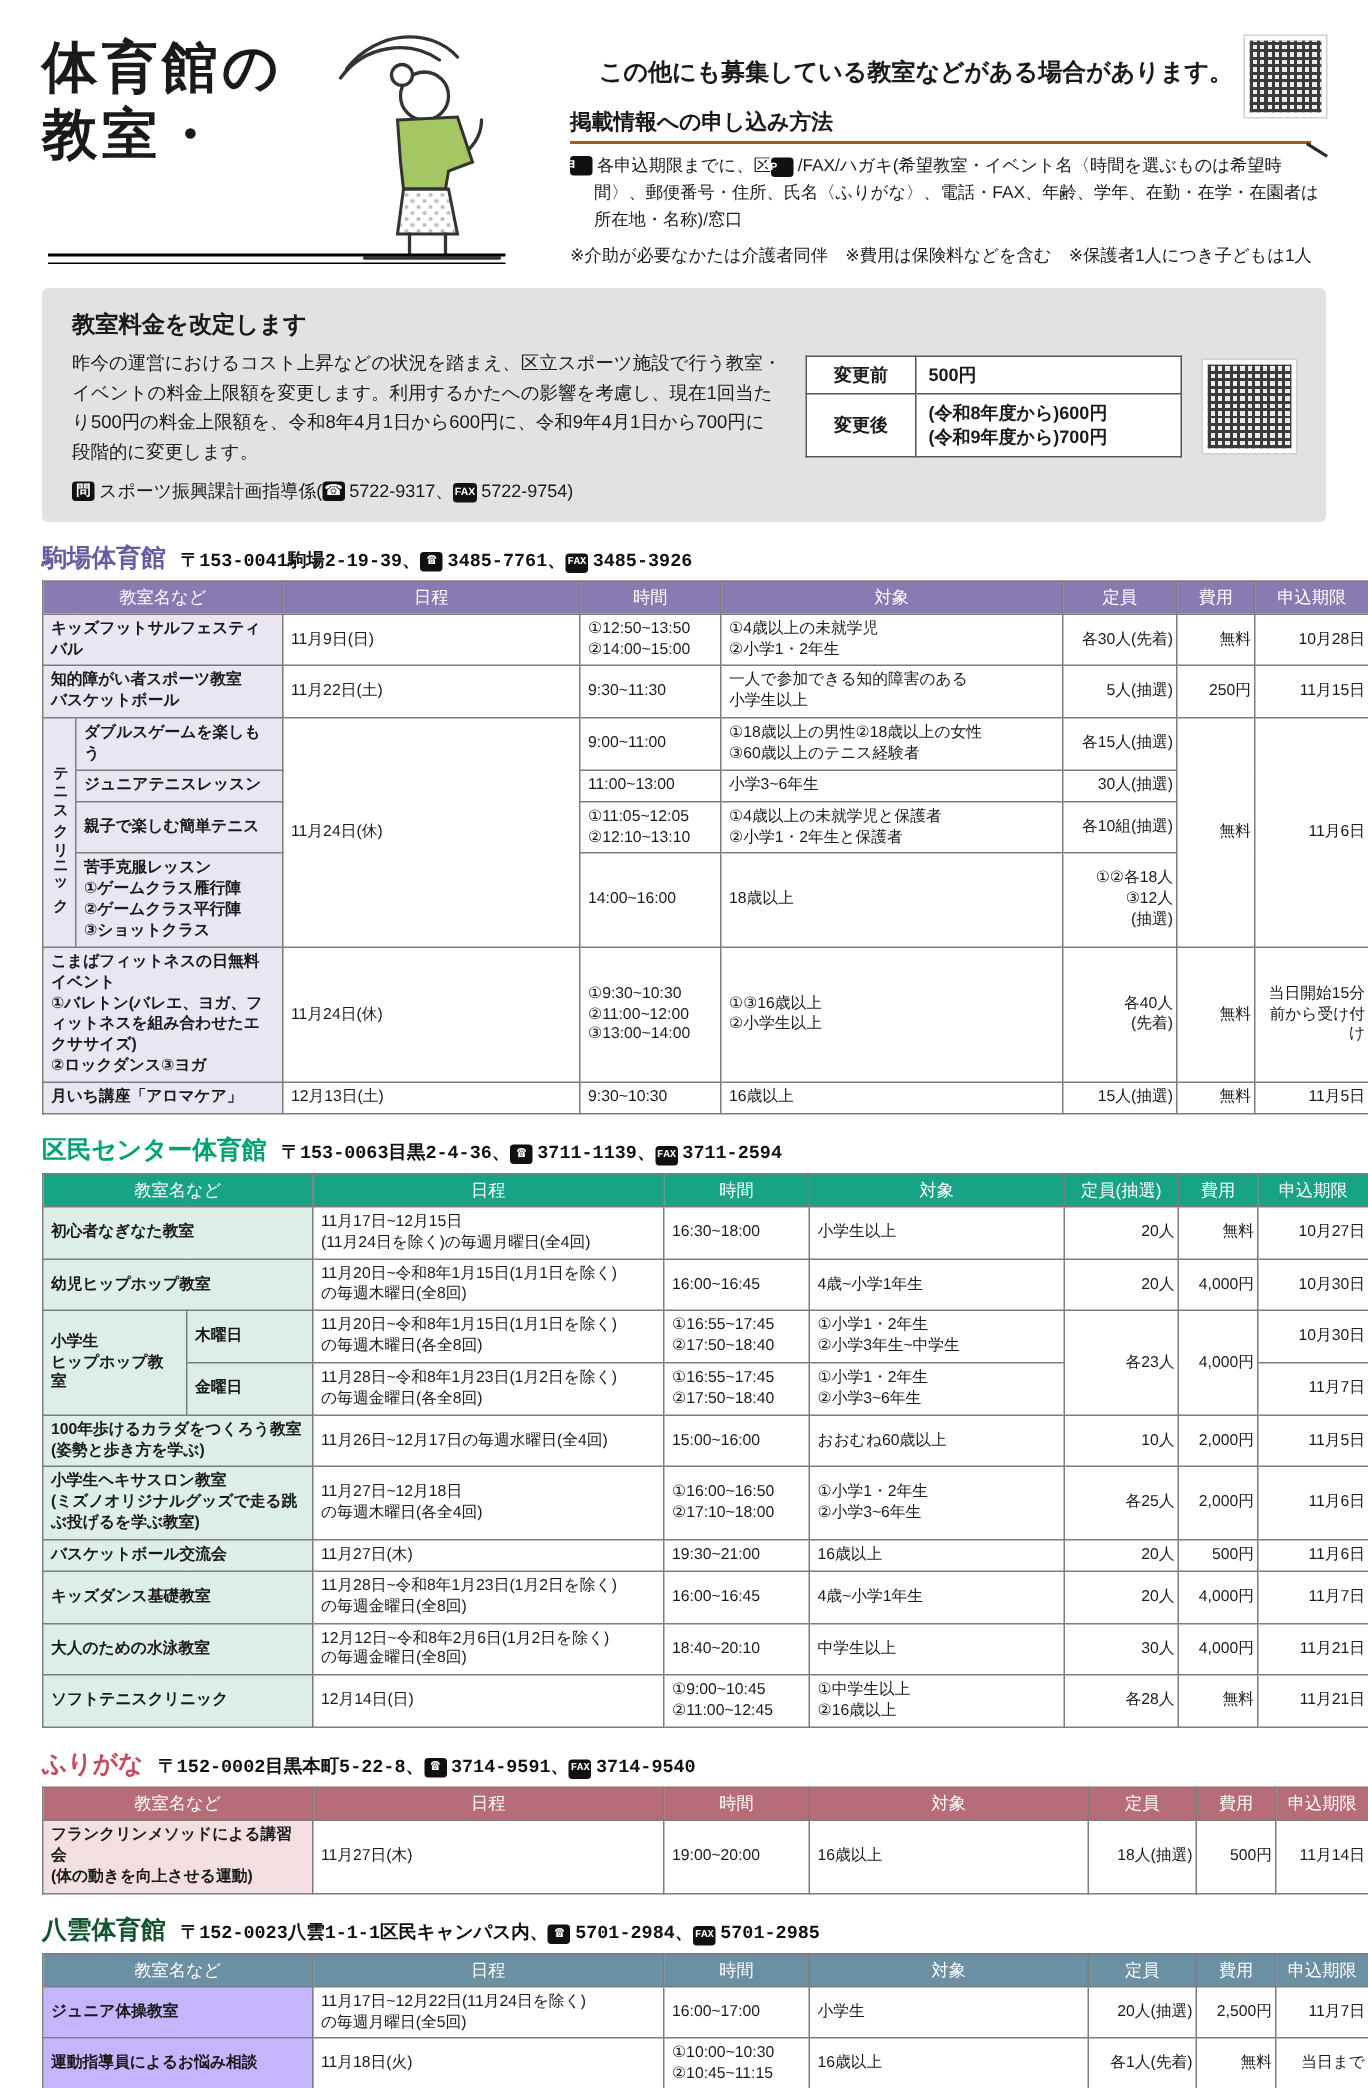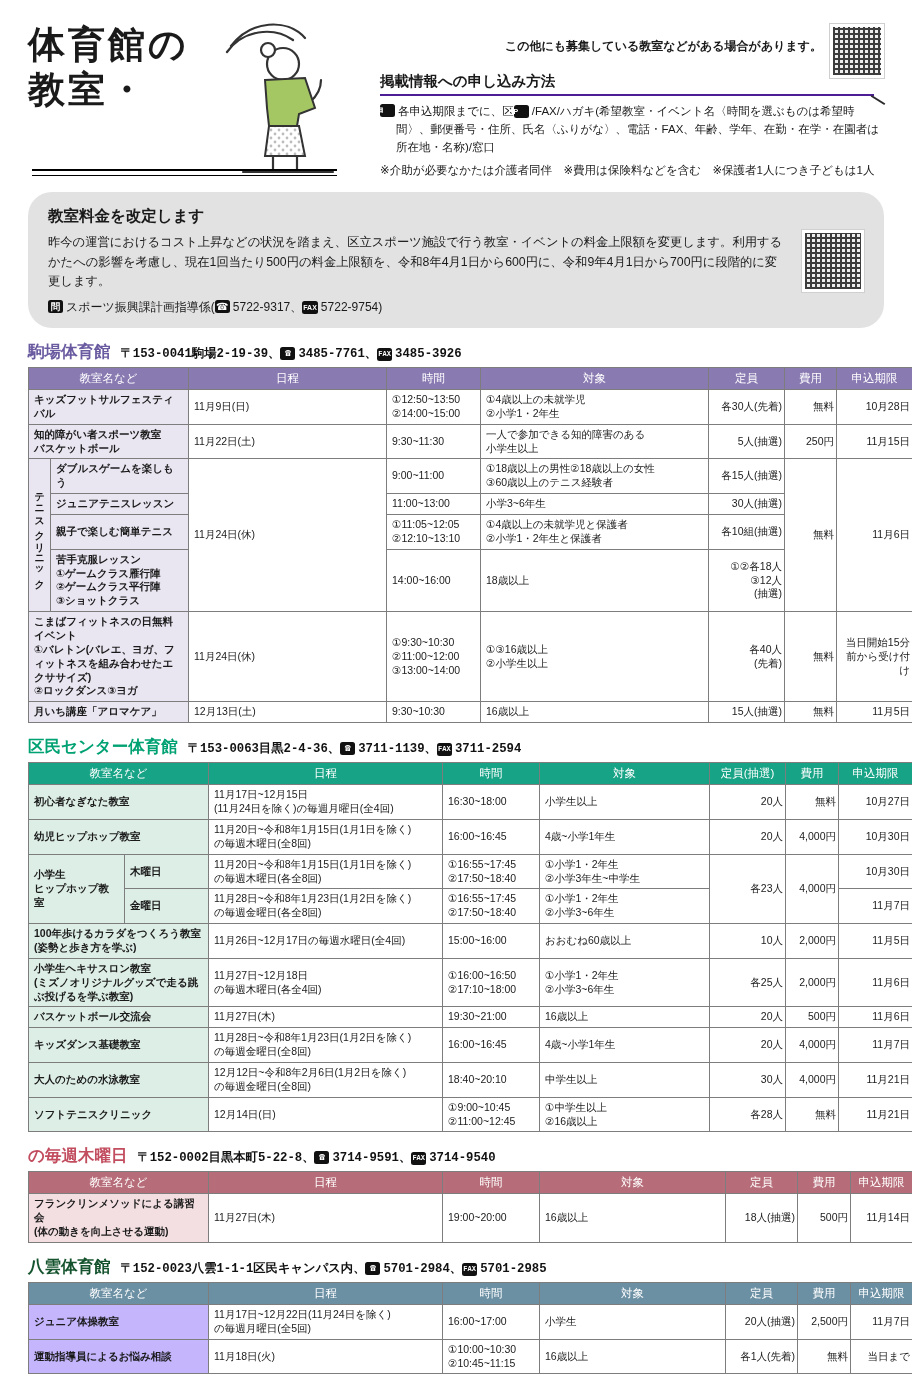--- a/index.html
+++ b/index.html
@@ -9,43 +9,43 @@
 
   
   .top{display:flex;gap:32px;}
   .masthead{width:320px;position:relative;height:168px;flex:none;}
   .m-title{font-size:37px;font-weight:800;line-height:1.22;letter-spacing:3px;padding-top:8px;}
   .illus{position:absolute;right:0;top:2px;}
   .m-rule{position:absolute;left:4px;bottom:6px;width:305px;height:4px;
           border-top:2px solid #000;border-bottom:1px solid #000;}
   .top-right{flex:1;padding-top:10px;}
   .more-row{display:flex;justify-content:flex-end;align-items:flex-start;gap:8px;
-            font-size:12px;font-weight:700;}
+            font-size:16px;font-weight:700;}
   .more-row span{padding-top:14px;}
   .qr{background:
       repeating-linear-gradient(0deg,#3c3c3c 0 2px,transparent 2px 5px),
       repeating-linear-gradient(90deg,#3c3c3c 0 2px,rgba(255,255,255,.85) 2px 5px);
       background-color:#888;border:3px solid #fff;outline:1px solid #cfcfcf;}
   .qr.q1{width:48px;height:48px;flex:none;}
-  .apply-head{font-size:14.5px;font-weight:800;border-bottom:2px solid #4c1d95;
+  .apply-head{font-size:14.5px;font-weight:800;border-bottom:2px solid #a16207;
               padding-bottom:3px;margin-top:-6px;position:relative;width:98%;}
   .apply-head .tick{position:absolute;right:-12px;bottom:-7px;width:16px;border-top:2px solid #2b2b2b;
               transform:rotate(32deg);}
   .apply-text{font-size:11.5px;line-height:1.55;margin:7px 0 0;padding-left:16px;text-indent:-16px;}
   .toi-row{font-size:11.5px;margin:3px 0 0;}
   .notes{font-size:11.5px;margin:7px 0 0;}
 
   .badge{display:inline-block;min-width:13px;height:13px;line-height:13px;background:#111;color:#fff;
          font-size:9.5px;text-align:center;border-radius:2.5px;font-weight:bold;vertical-align:1px;
          padding:0 1px;margin-right:3px;}
   .badge.sm{font-size:7px;letter-spacing:0;}
   .badge.tel{font-size:10px;}
 
   
-  .fee-box{margin-top:10px;background:#e2e2e2;border-radius:24px;padding:14px 20px 12px;
+  .fee-box{margin-top:10px;background:#e2e2e2;border-radius:4px;padding:14px 20px 12px;
            display:flex;gap:16px;align-items:center;}
   .fee-left{flex:1;}
   .fee-title{font-size:15.5px;font-weight:800;margin:0 0 6px;}
   .fee-body{font-size:12.3px;line-height:1.6;margin:0;}
   .fee-contact{font-size:12px;margin:7px 0 0;}
   .fee-right{display:flex;align-items:center;gap:14px;flex:none;}
   .fee-table{border-collapse:collapse;background:#fff;}
   .fee-table td{border:1px solid #555;font-size:12px;padding:4px 8px;white-space:pre-line;line-height:1.35;}
   .fee-table .lab{text-align:center;width:56px;font-weight:600;}
   .fee-table .val{width:160px;font-weight:600;}
@@ -127,20 +127,33 @@
     </div>
   </div>
 
   <div class="fee-box">
     <div class="fee-left">
       <h3 class="fee-title">教室料金を改定します</h3>
       <p class="fee-body">昨今の運営におけるコスト上昇などの状況を踏まえ、区立スポーツ施設で行う教室・イベントの料金上限額を変更します。利用するかたへの影響を考慮し、現在1回当たり500円の料金上限額を、令和8年4月1日から600円に、令和9年4月1日から700円に段階的に変更します。</p>
       <p class="fee-contact"><span class="badge">問</span><span>スポーツ振興課計画指導係(</span><span class="badge tel">☎</span><span>5722-9317、</span><span class="badge sm">FAX</span><span>5722-9754)</span></p>
     </div>
     <div class="fee-right">
+      <table class="fee-table">
+        <tbody>
+            <tr>
+          <td class="lab">変更前</td>
+          <td class="val">500円</td>
+        </tr>
+        <tr>
+          <td class="lab">変更後</td>
+          <td class="val">(令和8年度から)600円
+(令和9年度から)700円</td>
+        </tr>
+      </tbody>
+        </table>
       <div class="qr q2"></div>
     </div>
   </div>
 
   <div class="sec-head sec-komaba">
     <h2>駒場体育館</h2>
     <span class="addr"><span>〒153-0041駒場2-19-39、</span><span class="badge tel">☎</span><span>3485-7761、</span><span class="badge sm">FAX</span><span>3485-3926</span></span>
   </div>
   <table class="sched t-komaba">
     <colgroup>
@@ -401,21 +414,21 @@
           <td>①中学生以上
 ②16歳以上</td>
           <td class="c">各28人</td>
           <td class="c">無料</td>
           <td class="c">11月21日</td>
         </tr>
       </tbody>
   </table>
 
   <div class="sec-head sec-chuo">
-    <h2>の毎週木曜日</h2>
+    <h2>ふりがな</h2>
     <span class="addr"><span>〒152-0002目黒本町5-22-8、</span><span class="badge tel">☎</span><span>3714-9591、</span><span class="badge sm">FAX</span><span>3714-9540</span></span>
   </div>
   <table class="sched t-chuo">
     <colgroup>
         <col style="width:180px">
         <col style="width:234px">
         <col style="width:97px">
         <col style="width:186px">
         <col style="width:72px">
         <col style="width:53px">

